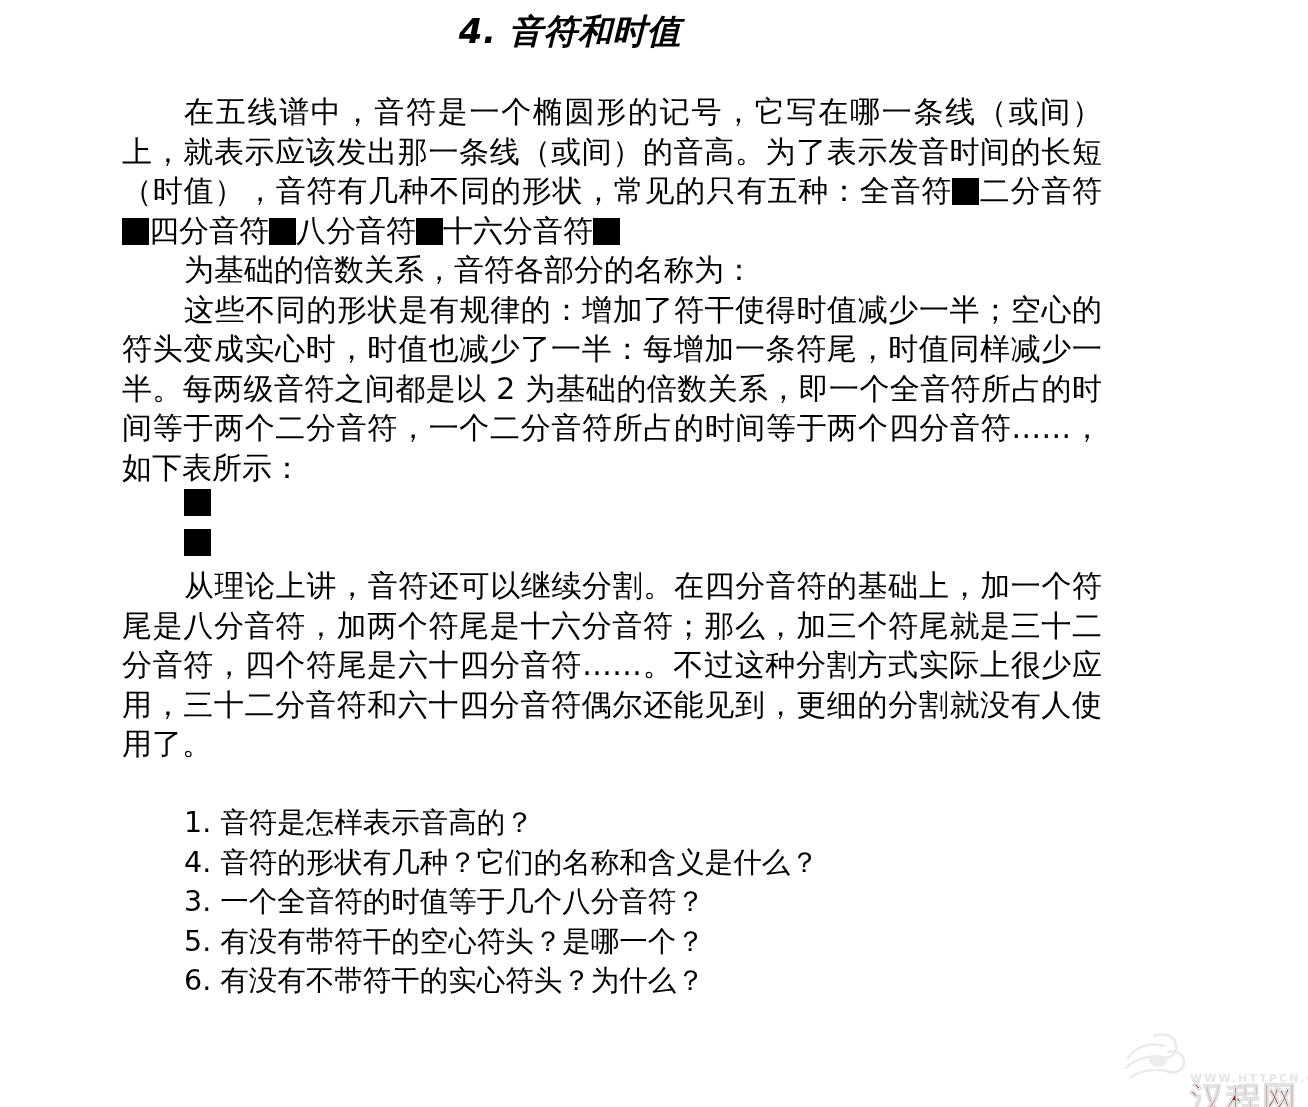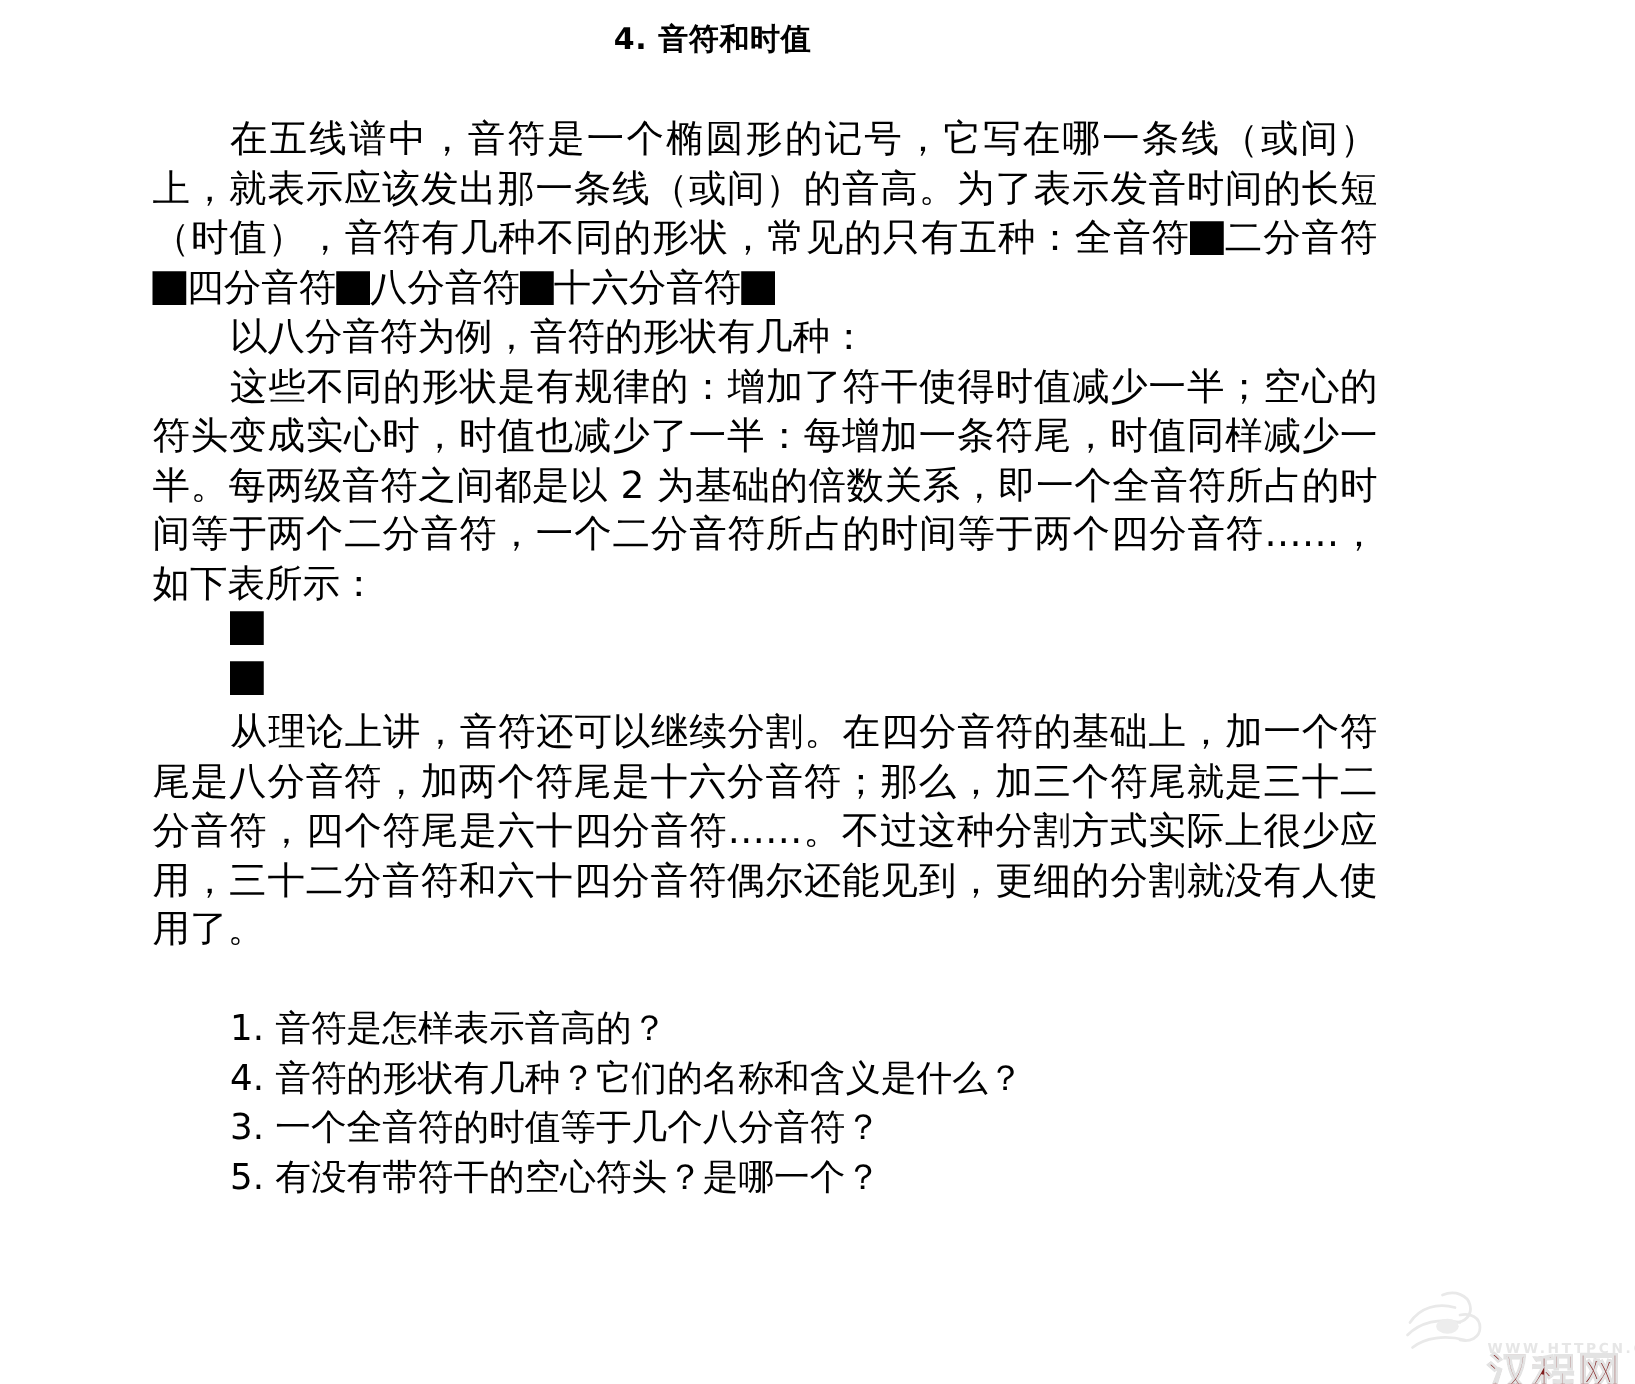--- a/index.html
+++ b/index.html
@@ -23,25 +23,26 @@
     background: #ffffff;
   }
 
   
   .doc-title {
     position: absolute;
     left: 0;
     top: 14px;
     width: 1140px;
     text-align: center;
-    font-size: 24px;
+    font-size: 34px;
     font-weight: bold;
     letter-spacing: 0.5px;
     line-height: 34px;
     white-space: pre;
+    font-style: italic;
   }
 
   
   .body-block {
     position: absolute;
     left: 122px;
     top: 92px;
     width: 980px;
   }
 
@@ -145,21 +146,21 @@
 <body>
 
 <div class="page">
 
   <div class="doc-title">4. 音符和时值</div>
 
   <div class="body-block">
 
     <p class="para indent"><span>在五线谱中，音符是一个椭圆形的记号，它写在哪一条线（或间）上，就表示应该发出那一条线（或间）的音高。为了表示发音时间的长短（时值），音符有几种不同的形状，常见的只有五种：全音符</span><span class="glyph-box"></span><span>二分音符</span><span class="glyph-box"></span><span>四分音符</span><span class="glyph-box"></span><span>八分音符</span><span class="glyph-box"></span><span>十六分音符</span><span class="glyph-box"></span></p>
 
-    <p class="para indent">以八分音符为例，音符的形状有几种：</p>
+    <p class="para indent">为基础的倍数关系，音符各部分的名称为：</p>
 
     <p class="para indent">这些不同的形状是有规律的：增加了符干使得时值减少一半；空心的符头变成实心时，时值也减少了一半：每增加一条符尾，时值同样减少一半。每两级音符之间都是以 2 为基础的倍数关系，即一个全音符所占的时间等于两个二分音符，一个二分音符所占的时间等于两个四分音符……，如下表所示：</p>
 
     <div class="figure-placeholder">
       <span class="box"></span>
     </div>
 
 
     <div class="figure-placeholder">
       <span class="box"></span>
@@ -167,20 +168,21 @@
 
     <p class="para indent">从理论上讲，音符还可以继续分割。在四分音符的基础上，加一个符尾是八分音符，加两个符尾是十六分音符；那么，加三个符尾就是三十二分音符，四个符尾是六十四分音符……。不过这种分割方式实际上很少应用，三十二分音符和六十四分音符偶尔还能见到，更细的分割就没有人使用了。</p>
 
     <div class="spacer-line"></div>
 
     <div class="exercises">
       <div class="exercise-line">1. 音符是怎样表示音高的？</div>
       <div class="exercise-line">4. 音符的形状有几种？它们的名称和含义是什么？</div>
       <div class="exercise-line">3. 一个全音符的时值等于几个八分音符？</div>
       <div class="exercise-line">5. 有没有带符干的空心符头？是哪一个？</div>
+      <div class="exercise-line">6. 有没有不带符干的实心符头？为什么？</div>
     </div>
 
   </div>
 
   <div class="watermark">
     <svg class="wm-mark" viewBox="0 0 66 62">
       <g fill="none" stroke="#e9e9e9" stroke-width="2.2" stroke-linecap="round">
         <path d="M4 30 C12 18, 26 14, 40 18"></path>
         <path d="M2 40 C12 30, 28 26, 44 30"></path>
         <path d="M6 50 C16 42, 32 40, 48 44"></path>

